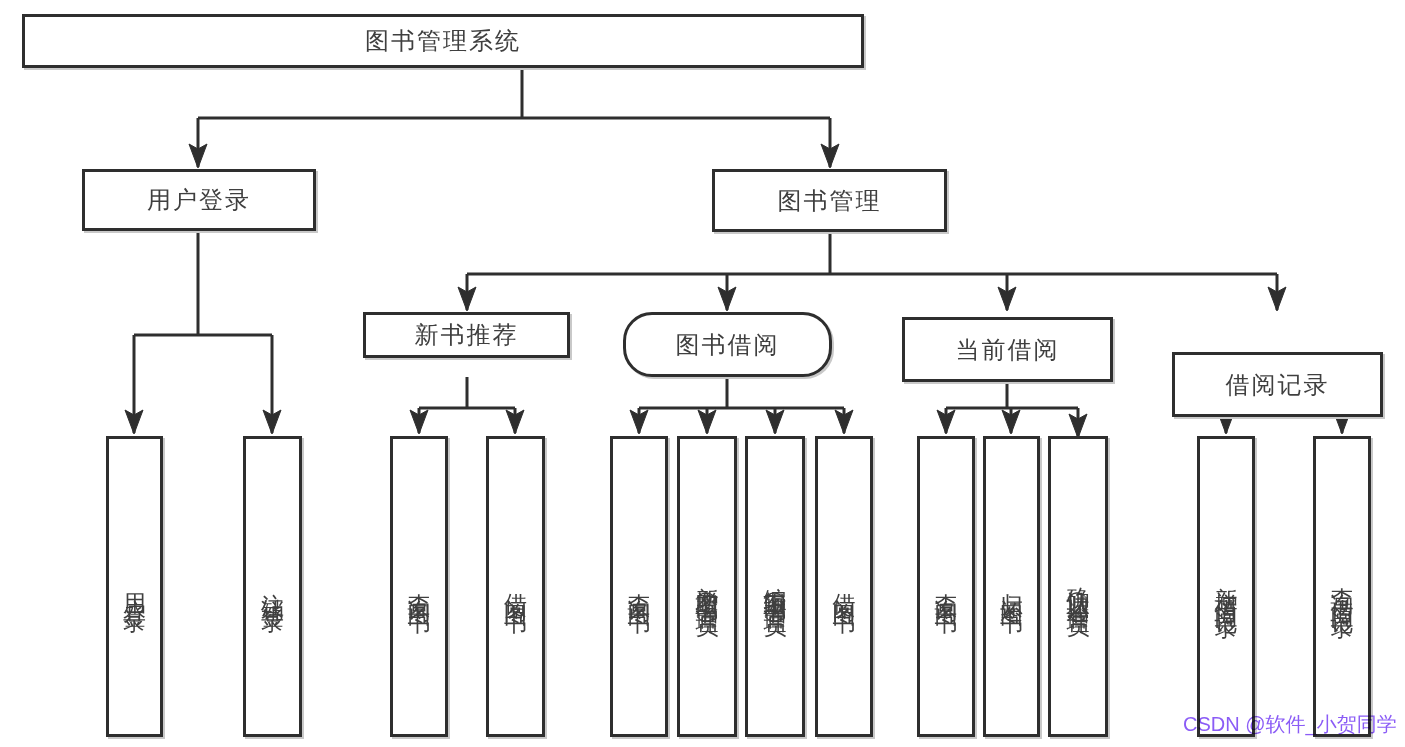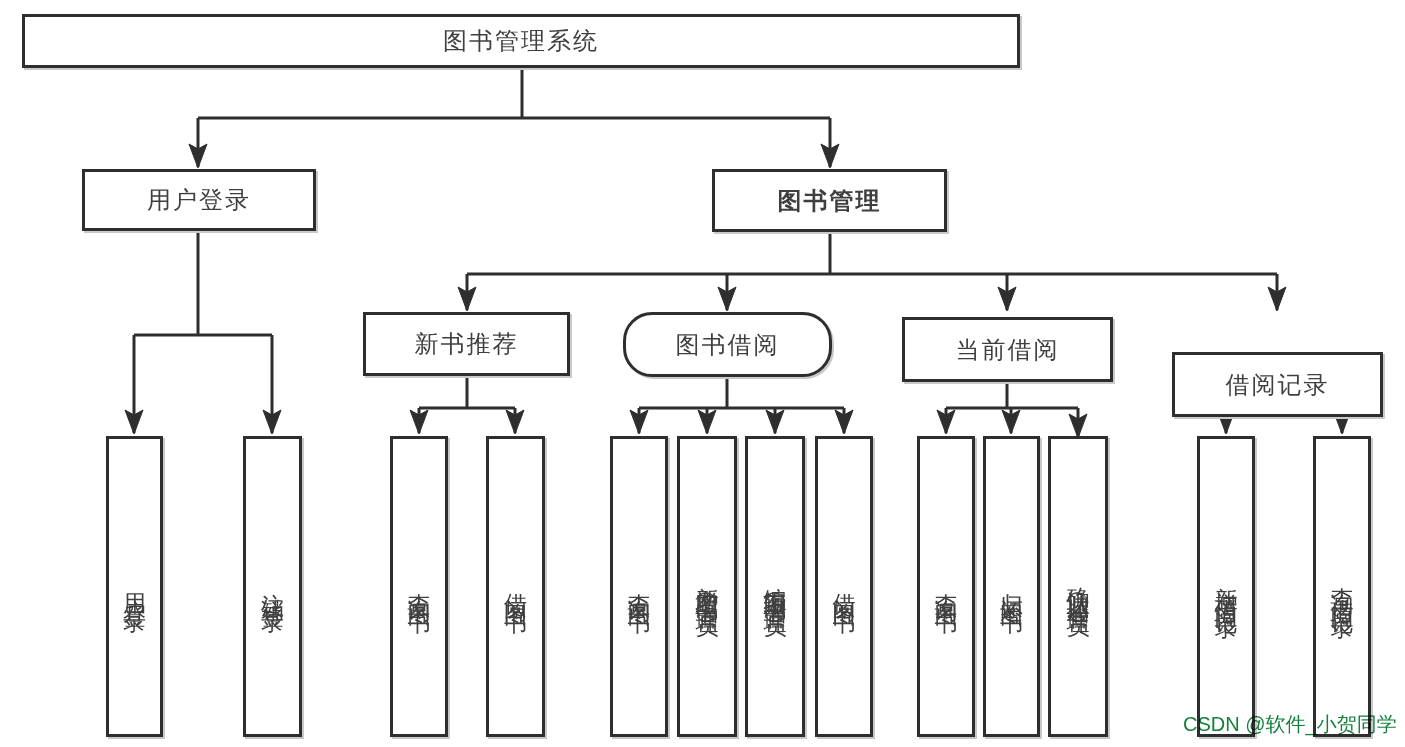--- a/index.html
+++ b/index.html
@@ -58,21 +58,21 @@
     color: #3f3f3f;
     letter-spacing: 6px;
     line-height: 1;
     white-space: nowrap;
   }
   #watermark {
     position: absolute;
     left: 1183px;
     top: 711px;
     font-size: 20px;
-    color: #15803d;
+    color: #8b5cf6;
     white-space: nowrap;
     z-index: 6;
     mix-blend-mode: multiply;
   }
 </style>
 </head>
 <body>
 
 <div id="stage">
 
@@ -111,32 +111,32 @@
     <line x1="844" y1="408" x2="844" y2="433" stroke="#2e2e2e" stroke-width="3" marker-end="url(#arrow)"></line>
 
     <line x1="946" y1="408" x2="946" y2="433" stroke="#2e2e2e" stroke-width="3" marker-end="url(#arrow)"></line>
     <line x1="1011" y1="408" x2="1011" y2="433" stroke="#2e2e2e" stroke-width="3" marker-end="url(#arrow)"></line>
     <line x1="1078" y1="408" x2="1078" y2="437" stroke="#2e2e2e" stroke-width="3" marker-end="url(#arrow)"></line>
 
     <line x1="1226" y1="405" x2="1226" y2="433" stroke="#2e2e2e" stroke-width="3" marker-end="url(#arrow)"></line>
     <line x1="1342" y1="405" x2="1342" y2="433" stroke="#2e2e2e" stroke-width="3" marker-end="url(#arrow)"></line>
   </svg>
 
-  <div class="hbox" style="left:22px; top:14px; width:998px; height:54px;">
+  <div class="hbox" style="left:22px; top:14px; width:842px; height:54px;">
     <span class="lbl">图书管理系统</span>
   </div>
 
   <div class="hbox" style="left:82px; top:169px; width:234px; height:62px;">
     <span class="lbl">用户登录</span>
   </div>
-  <div class="hbox" style="left:712px; top:169px; width:235px; height:63px;font-weight:bold;">
+  <div class="hbox" style="left:712px; top:169px; width:235px; height:63px;">
     <span class="lbl">图书管理</span>
   </div>
 
-  <div class="hbox" style="left:363px; top:312px; width:207px; height:64px;">
+  <div class="hbox" style="left:363px; top:312px; width:207px; height:46px;">
     <span class="lbl">新书推荐</span>
   </div>
   <div class="hbox" style="left:623px; top:312px; width:209px; height:65px;border-radius:29px;">
     <span class="lbl">图书借阅</span>
   </div>
   <div class="hbox" style="left:902px; top:317px; width:211px; height:65px;">
     <span class="lbl">当前借阅</span>
   </div>
   <div class="hbox" style="left:1172px; top:312px; width:211px; height:65px;margin-top:40px;">
     <span class="lbl">借阅记录</span>

